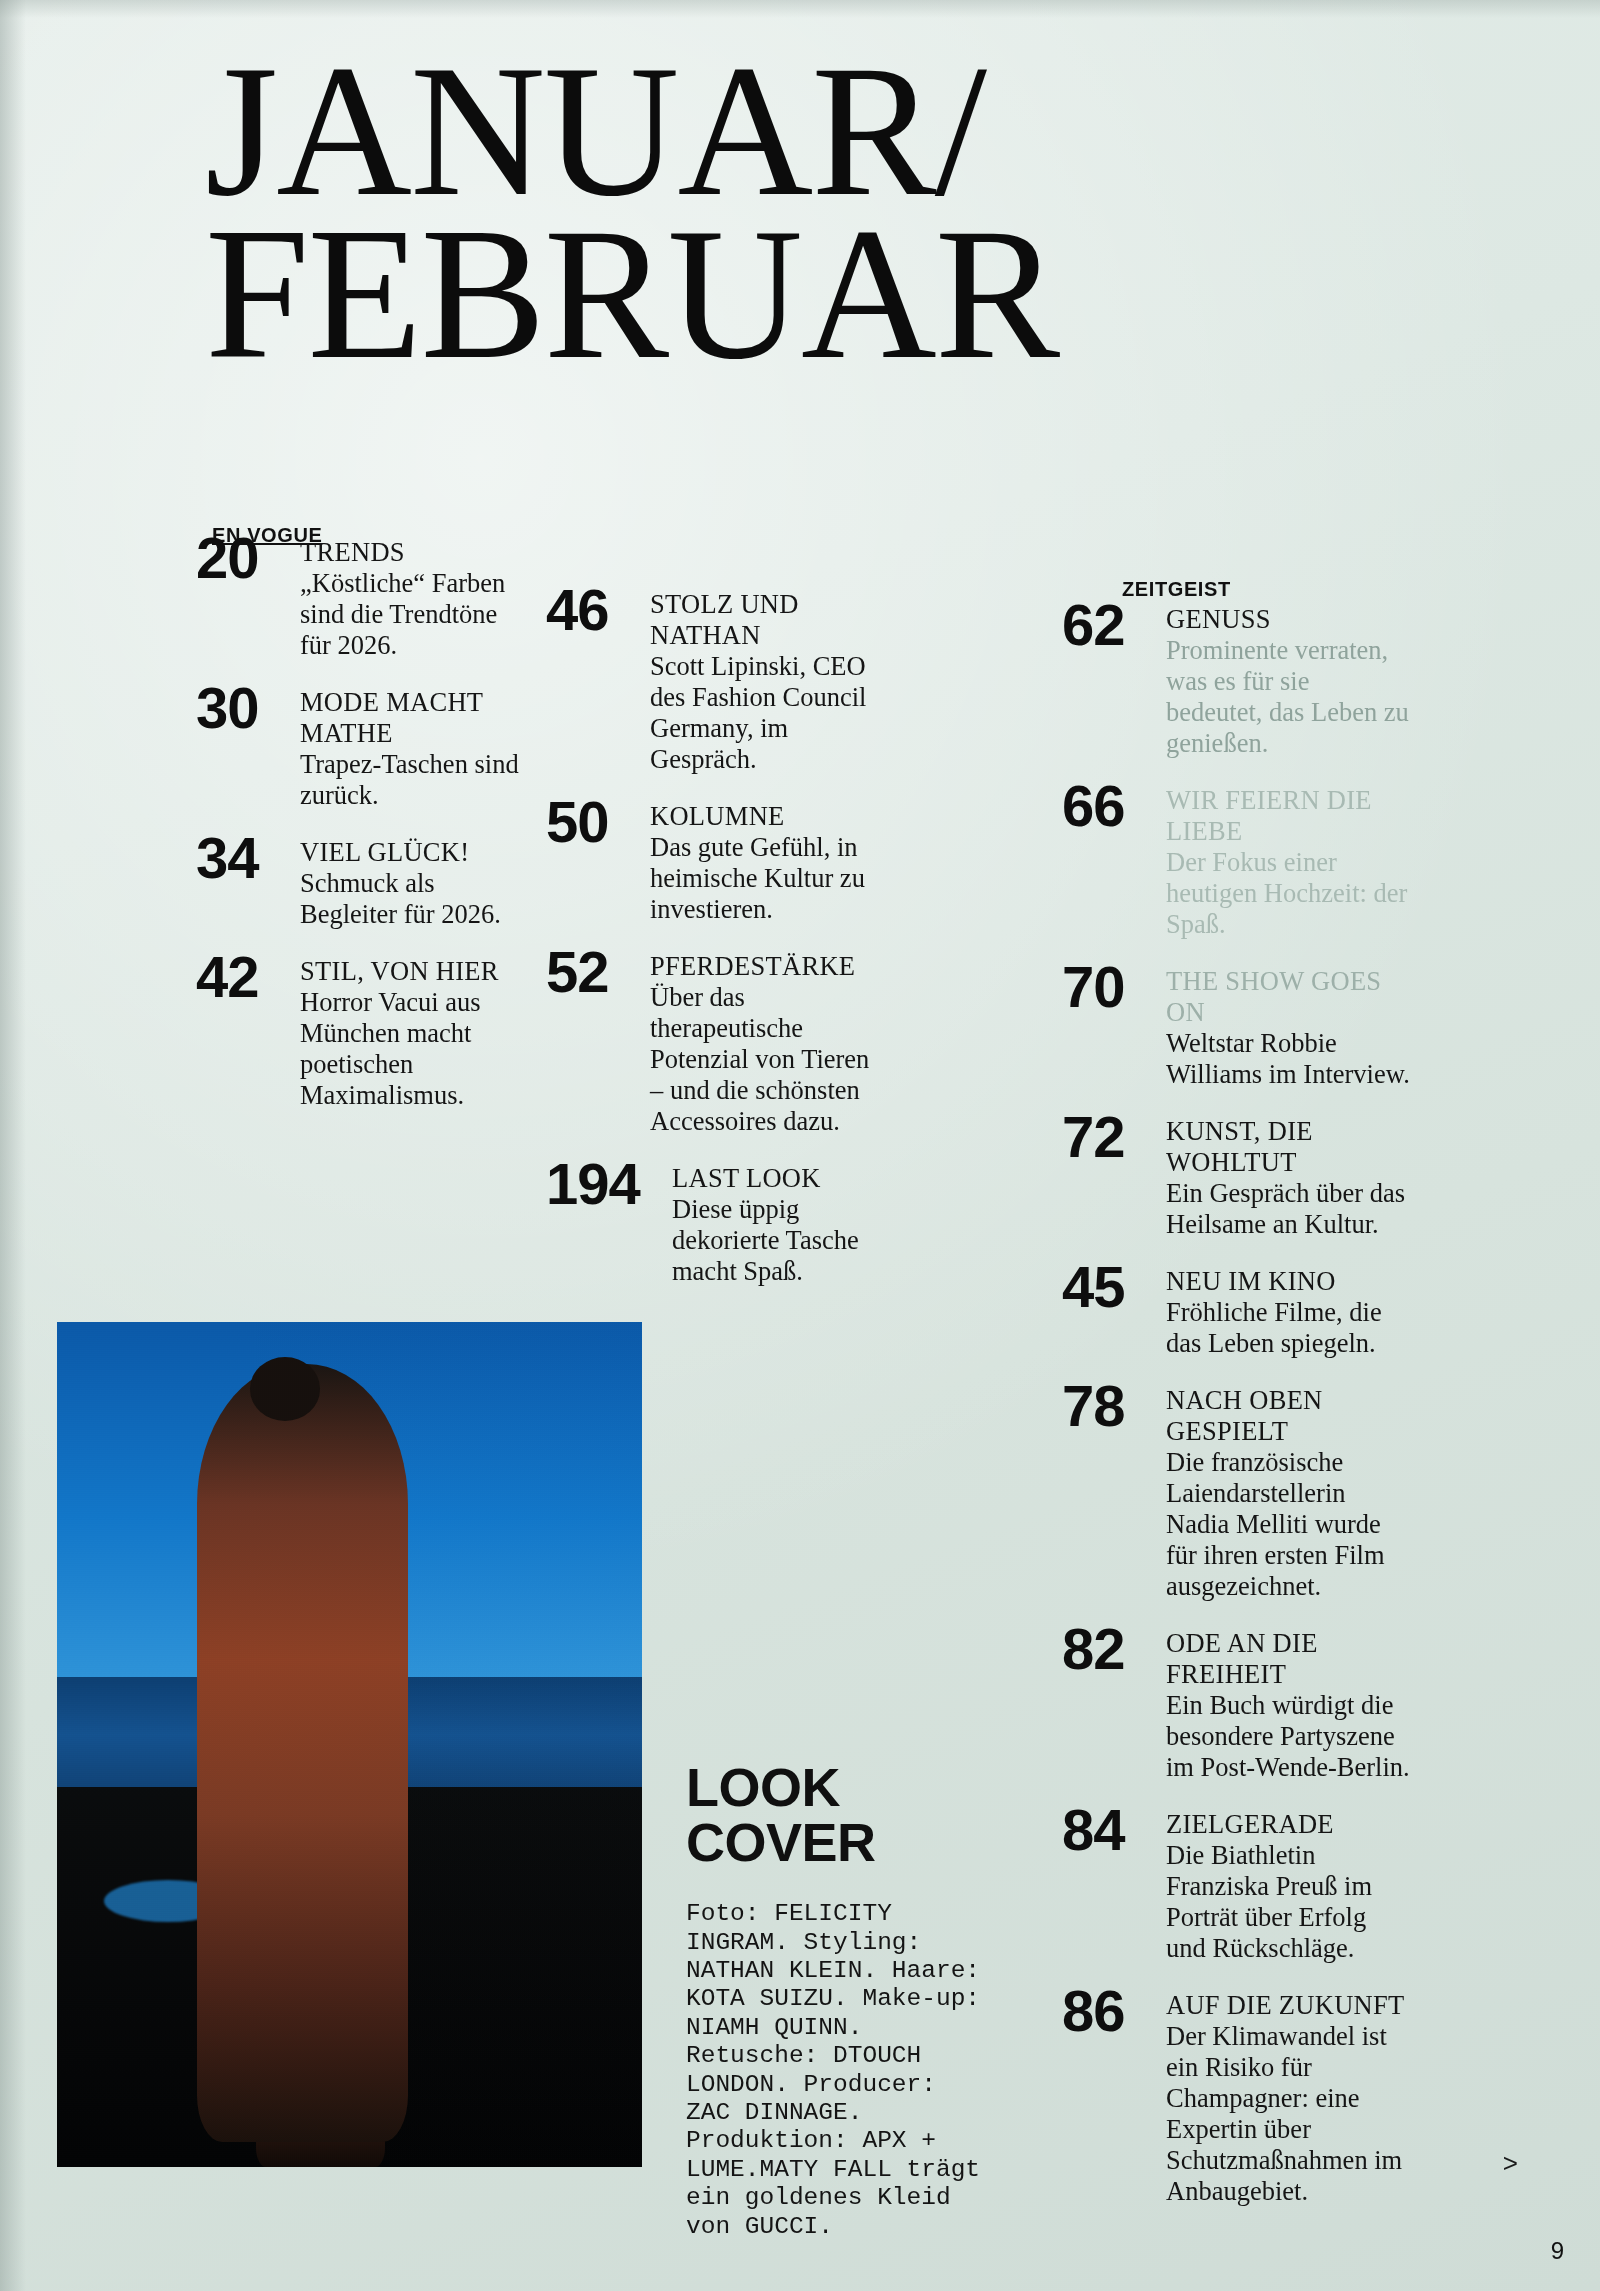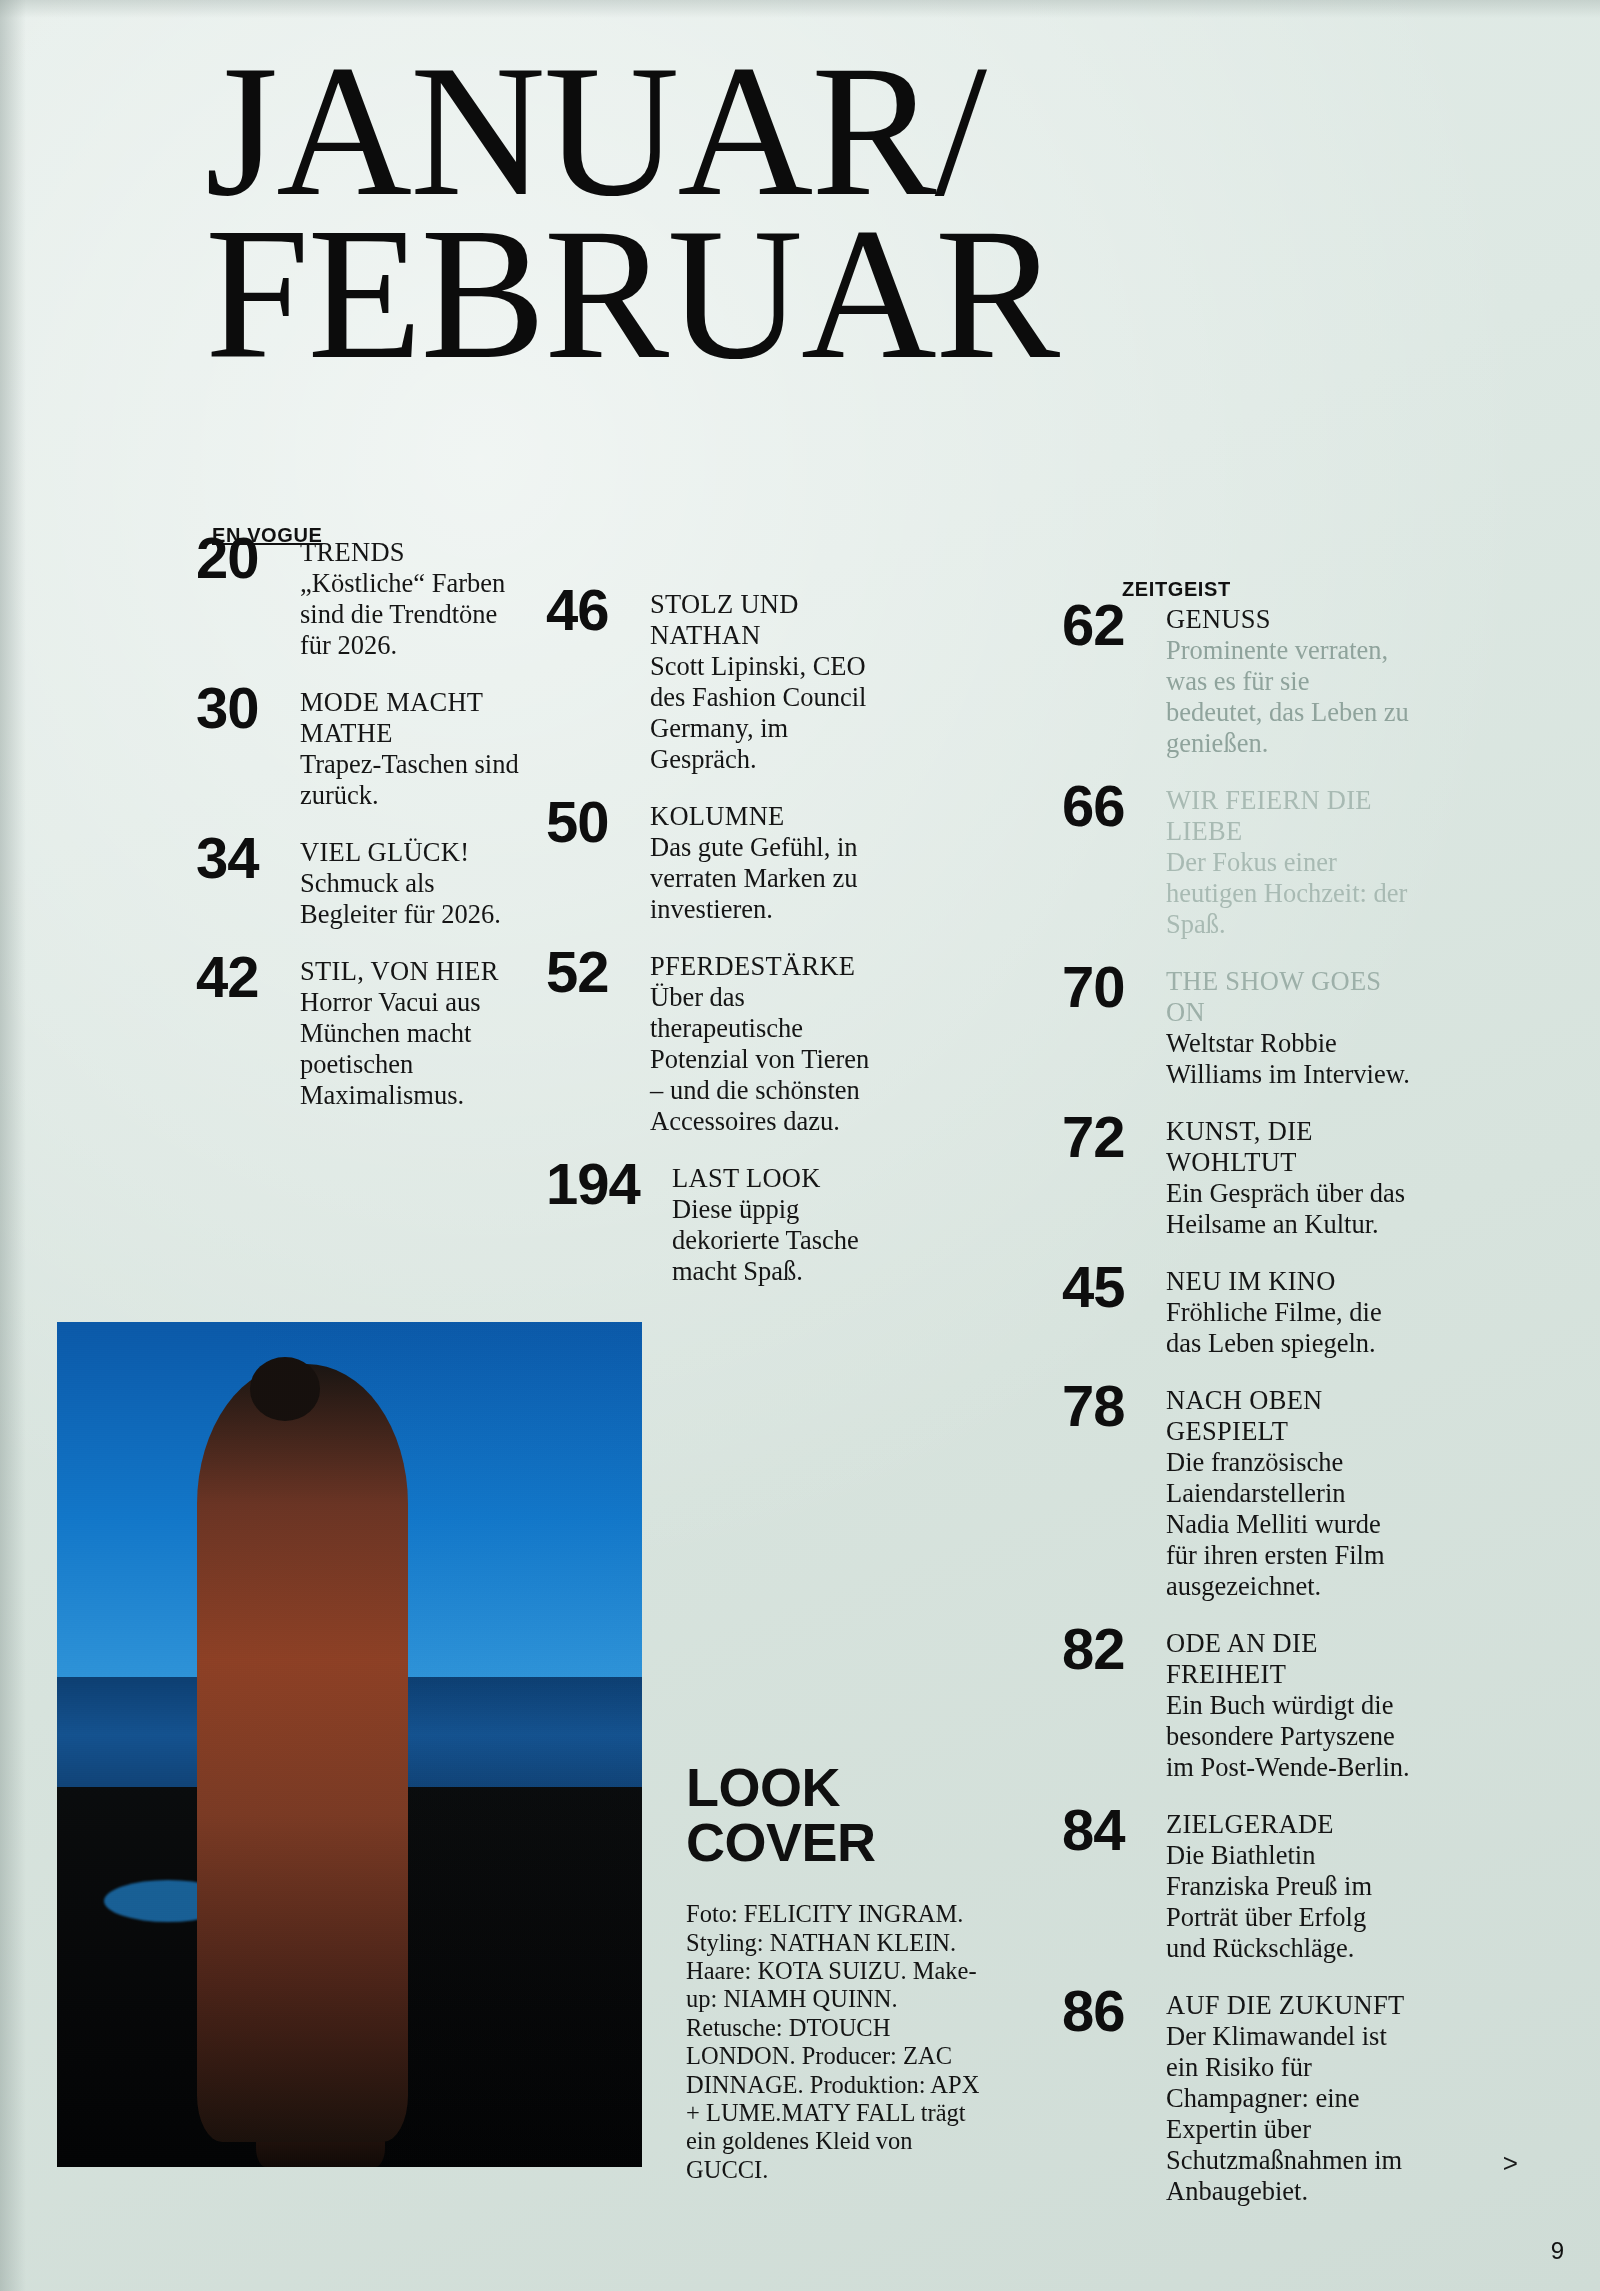--- a/index.html
+++ b/index.html
@@ -219,21 +219,21 @@
   .coverlook .cl-title {
     font-family: "Liberation Sans", sans-serif;
     font-weight: bold;
     font-size: 54px;
     line-height: 1.02;
     letter-spacing: -0.5px;
     color: #101010;
   }
   .coverlook .cl-credits {
     margin-top: 30px;
-    font-family: Liberation Serif, serif;
+    font-family: Liberation Mono, monospace;
     font-size: 24.5px;
     line-height: 1.16;
     color: #141414;
   }
 
   
   .folio {
     position: absolute;
     right: 36px;
     bottom: 26px;
@@ -301,21 +301,21 @@
       <div class="num">46</div>
       <div class="txt">
         <span class="head">STOLZ UND NATHAN</span>
         <span class="body">Scott Lipinski, CEO des Fashion Council Germany, im Gespräch.</span>
       </div>
     </div>
     <div class="entry">
       <div class="num">50</div>
       <div class="txt">
         <span class="head">KOLUMNE</span>
-        <span class="body">Das gute Gefühl, in verraten Marken zu investieren.</span>
+        <span class="body">Das gute Gefühl, in heimische Kultur zu investieren.</span>
       </div>
     </div>
     <div class="entry">
       <div class="num">52</div>
       <div class="txt">
         <span class="head">PFERDESTÄRKE</span>
         <span class="body">Über das therapeutische Potenzial von Tieren – und die schönsten Accessoires dazu.</span>
       </div>
     </div>
     <div class="entry wide">

